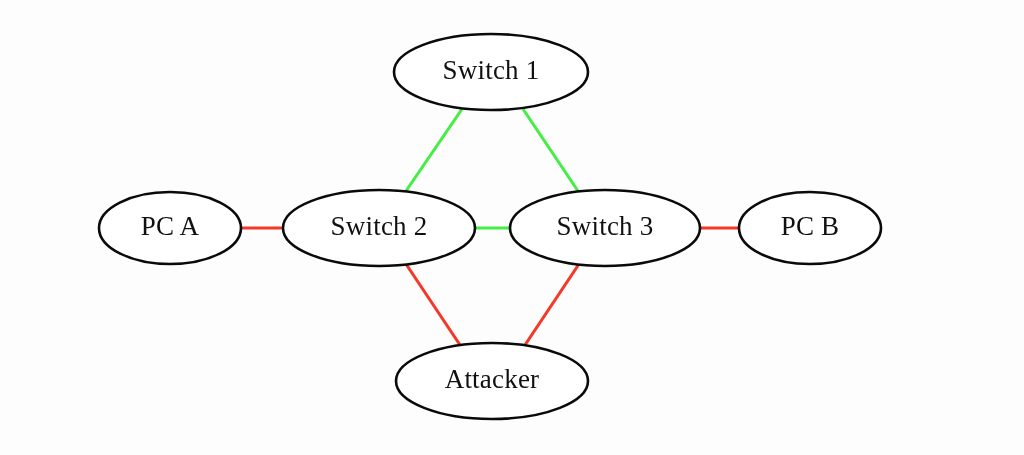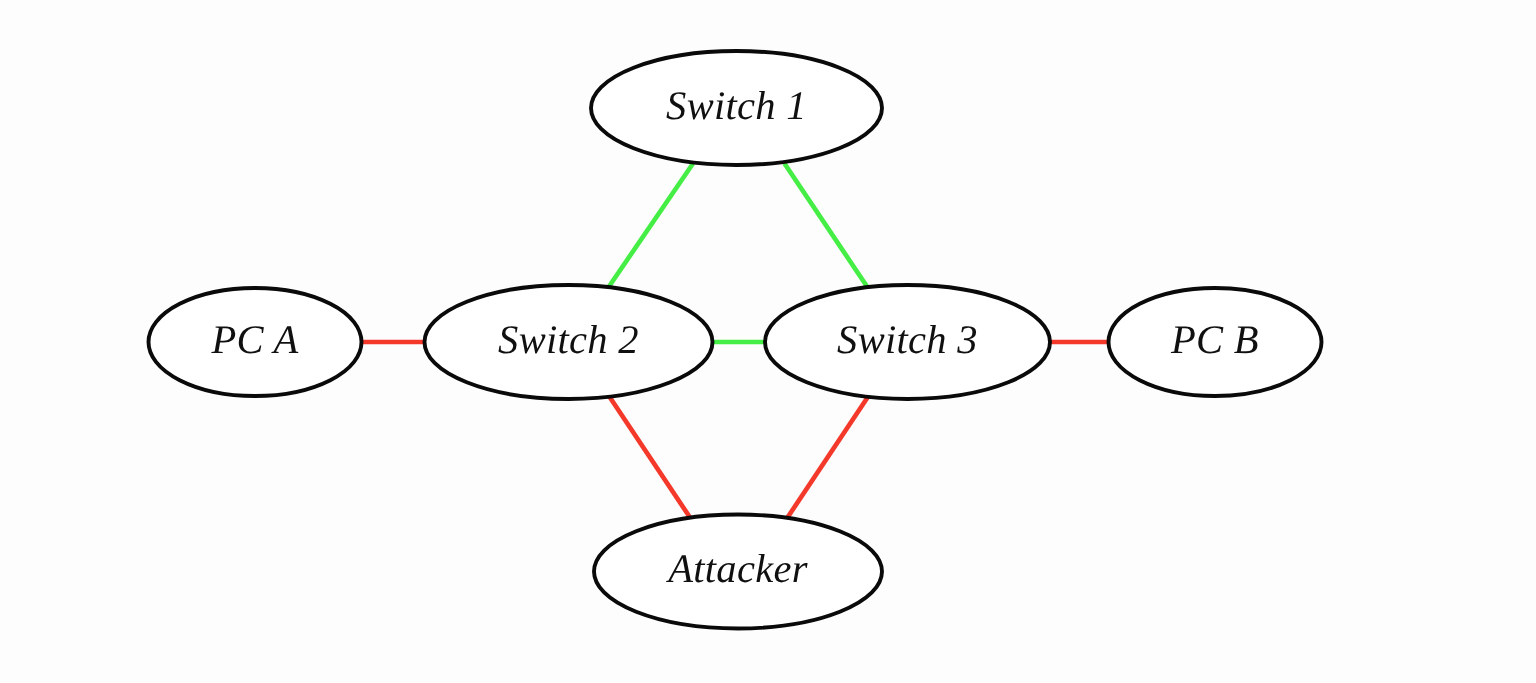--- a/index.html
+++ b/index.html
@@ -40,21 +40,21 @@
   }
   .edge-line {
     stroke-width: 3.1;
     stroke-linecap: butt;
     fill: none;
   }
 </style>
 </head>
 <body>
 
-<div id="diagram-canvas" style="background: rgb(253, 253, 254); font-style: italic;">
+<div id="diagram-canvas" style="background: rgb(253, 253, 254);">
   <svg id="topology-svg" viewBox="0 0 1024 455" xmlns="http://www.w3.org/2000/svg">
     <g id="edges-layer">
         <line class="edge-line" x1="462" y1="109" x2="406" y2="191" stroke="#44ee44"></line>
         <line class="edge-line" x1="523" y1="109" x2="578" y2="191" stroke="#44ee44"></line>
         <line class="edge-line" x1="475" y1="228" x2="511" y2="228" stroke="#44ee44"></line>
         <line class="edge-line" x1="241" y1="228" x2="284" y2="228" stroke="#f4382a"></line>
         <line class="edge-line" x1="700" y1="228" x2="740" y2="228" stroke="#f4382a"></line>
         <line class="edge-line" x1="406" y1="264" x2="462" y2="348" stroke="#f4382a"></line>
         <line class="edge-line" x1="579" y1="264" x2="523" y2="348" stroke="#f4382a"></line>
       </g>

